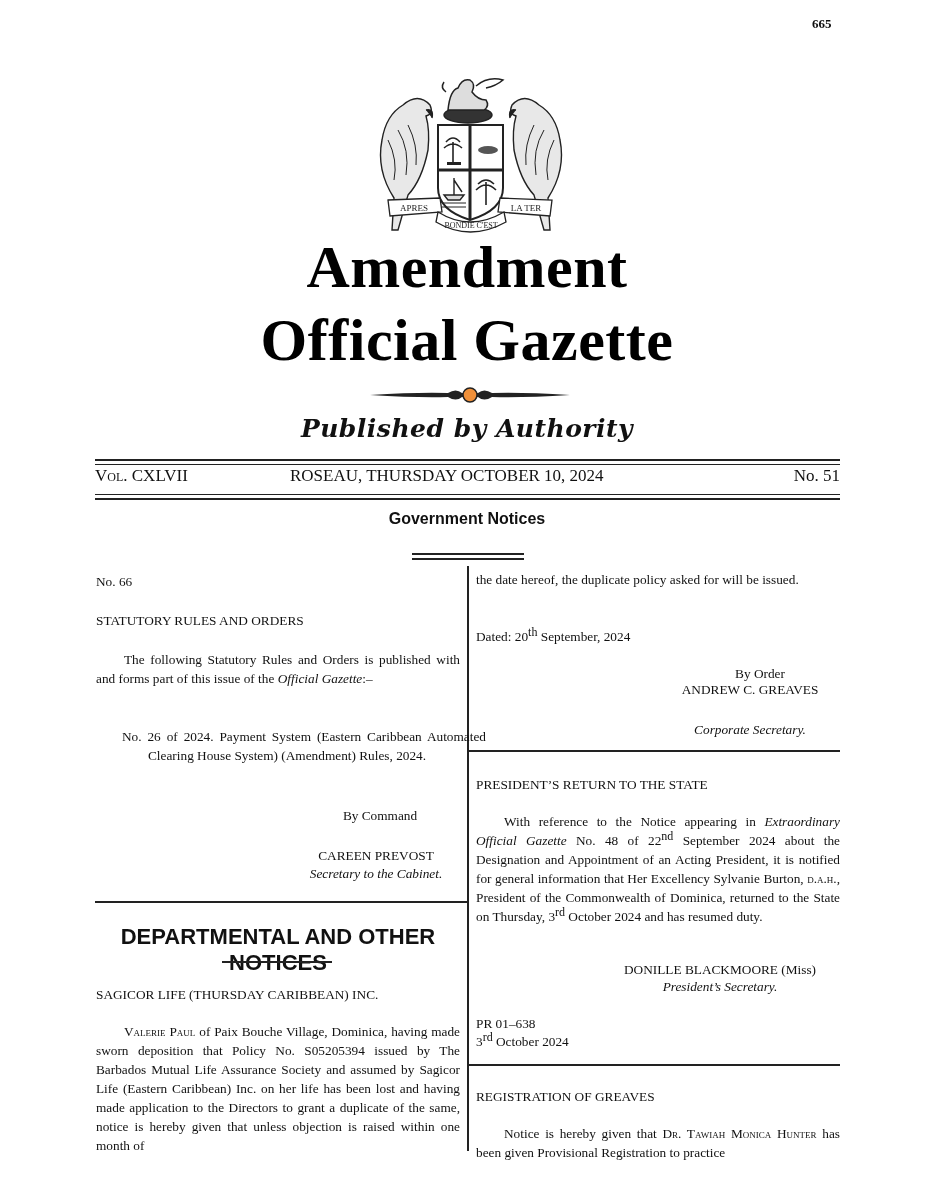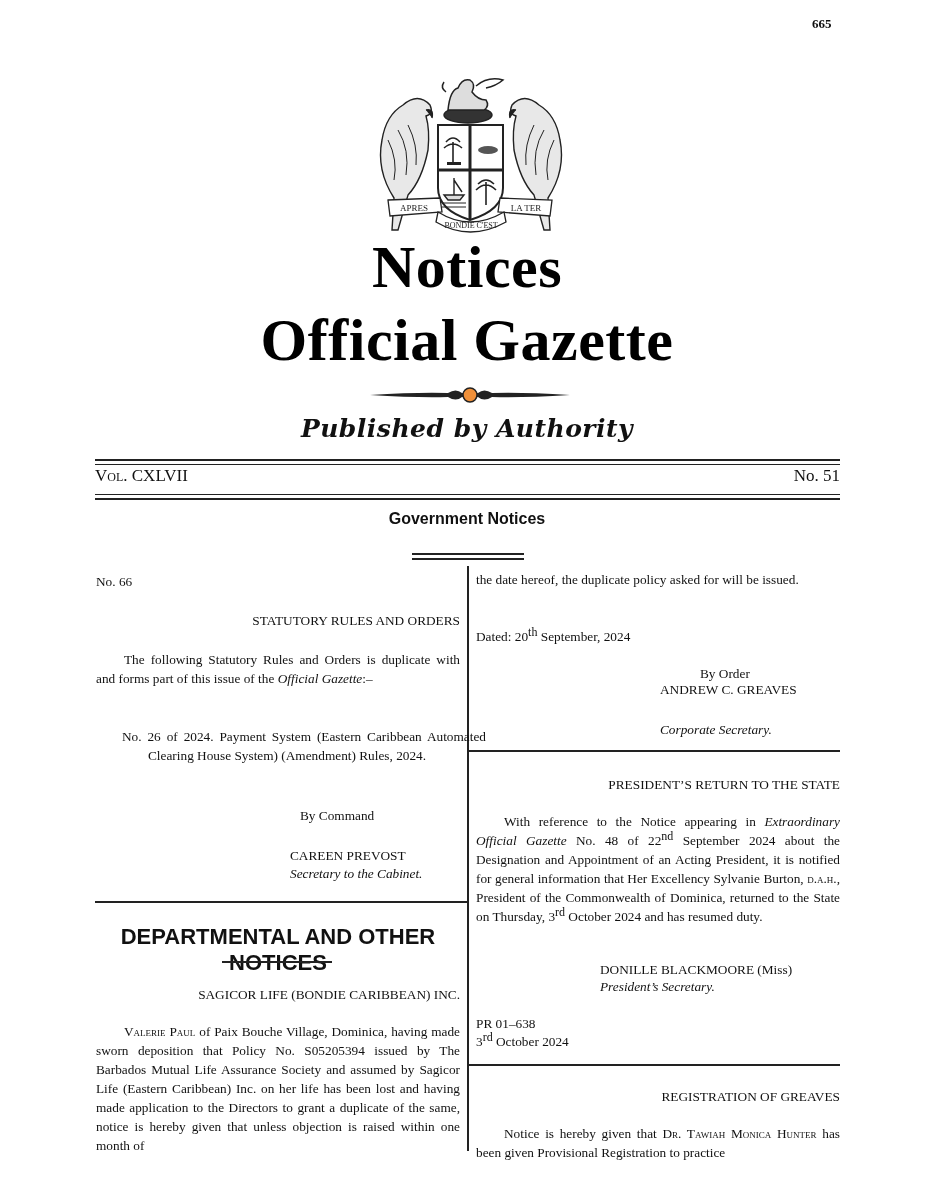--- a/index.html
+++ b/index.html
@@ -11,22 +11,22 @@
   .title1 { top: 232px; font-size: 60px; line-height: 70px; }
   .title2 { top: 305px; font-size: 60px; line-height: 70px; }
   .ornament { left: 368px; top: 382px; width: 204px; height: 26px; }
   .authority { left: 0; width: 934px; top: 414px; text-align: center; font-family: "DejaVu Serif", serif; font-weight: bold; font-size: 25px; font-style: italic; letter-spacing: 0.5px; }
   .rule { background: #222; height: 2px; }
   .hdr-row { left: 95px; width: 745px; top: 466px; height: 24px; font-size: 17px; }
   .hdr-row span { position: absolute; top: 0; }
   .sc { font-variant: small-caps; }
   .gov-notices { left: 0; width: 934px; top: 510px; text-align: center; font-family: "Liberation Sans", sans-serif; font-weight: bold; font-size: 16px; }
   .col { font-size: 13.3px; line-height: 19px; text-align: justify; }
-  .center { text-align: right; }
-  .right-block { text-align: left; }
+  .center { text-align: left; }
+  .right-block { text-align: center; }
   .i { font-style: italic; }
   .vline { background: #222; width: 2px; }
   .hline { background: #222; height: 2px; }
   .dept-hdr { font-family: "Liberation Sans", sans-serif; font-weight: bold; font-size: 22px; text-align: center; }
   sup { font-size: 12px; line-height: 0; }
 </style>
 </head>
 <body>
 
 <div class="abs page-num">665</div>
@@ -71,59 +71,60 @@
   <g fill="#fff" stroke="#222" stroke-width="1.3">
     <path d="M30 130 L82 128 L84 142 L32 146 Z"></path>
     <path d="M142 128 L194 130 L192 146 L140 142 Z"></path>
     <path d="M80 142 Q112 162 146 142 L148 152 Q112 172 78 152 Z"></path>
   </g>
   <text x="56" y="141" font-size="9" text-anchor="middle" font-family="Liberation Serif, serif" fill="#222">APRES</text>
   <text x="168" y="141" font-size="9" text-anchor="middle" font-family="Liberation Serif, serif" fill="#222">LA TER</text>
   <text x="113" y="158" font-size="8" text-anchor="middle" font-family="Liberation Serif, serif" fill="#222">BONDIE C'EST</text>
 </svg>
 
-<div class="abs title title1">Notices</div>
+<div class="abs title title1">Amendment</div>
 <div class="abs title title2">Official Gazette</div>
 
 <svg class="abs ornament" viewBox="0 0 204 26">
   <path d="M2 13 Q50 10 80 11 Q88 6 94 11 L110 11 Q116 6 124 11 Q154 10 202 13 Q154 16 124 15 Q116 20 110 15 L94 15 Q88 20 80 15 Q50 16 2 13 Z" fill="#222"></path>
   <circle cx="102" cy="13" r="7" fill="#f0903a" stroke="#222" stroke-width="1.5"></circle>
 </svg>
 
 <div class="abs authority">Published by Authority</div>
 
 <div class="abs rule" style="left:95px; width:745px; top:459px;"></div>
 <div class="abs rule" style="left:95px; width:745px; top:464px; height:1px;"></div>
 
 <div class="abs hdr-row">
   <span class="sc" style="left:0;">Vol. CXLVII</span>
+  <span style="left:195px;">ROSEAU, THURSDAY OCTOBER 10, 2024</span>
   <span style="right:0;">No. 51</span>
 </div>
 
 <div class="abs rule" style="left:95px; width:745px; top:494px; height:1px;"></div>
 <div class="abs rule" style="left:95px; width:745px; top:498px;"></div>
 
 <div class="abs gov-notices">Government Notices</div>
 <div class="abs rule" style="left:412px; width:112px; top:553px;"></div>
 <div class="abs rule" style="left:412px; width:112px; top:558px;"></div>
 
 <div class="abs vline" style="left:467px; top:566px; height:585px;"></div>
 
 <div class="abs col" style="left:96px; top:572px; width:364px;">No. 66</div>
 <div class="abs col center" style="left:96px; top:611px; width:364px;">STATUTORY  RULES AND ORDERS</div>
-<div class="abs col" style="left:96px; top:650px; width:364px; text-indent:28px;"><span>The following Statutory Rules and Orders is duplicate with and forms part of this issue of the </span><span class="i">Official Gazette</span><span>:–</span></div>
+<div class="abs col" style="left:96px; top:650px; width:364px; text-indent:28px;"><span>The following Statutory Rules and Orders is published with and forms part of this issue of the </span><span class="i">Official Gazette</span><span>:–</span></div>
 <div class="abs col" style="left:122px; top:727px; width:338px; padding-left:26px; text-indent:-26px; box-sizing:border-box; width:364px; left:122px;">No. 26 of 2024. Payment System (Eastern Caribbean Automated Clearing House System) (Amendment) Rules, 2024.</div>
 <div class="abs col right-block" style="left:300px; top:806px; width:160px;">By Command</div>
 <div class="abs col right-block" style="left:290px; top:846px; width:172px;">CAREEN PREVOST</div>
 <div class="abs col right-block i" style="left:290px; top:864px; width:172px;">Secretary to the Cabinet.</div>
 
 <div class="abs hline" style="left:95px; width:372px; top:901px;"></div>
 <div class="abs dept-hdr" style="left:96px; top:924px; width:364px;">DEPARTMENTAL AND OTHER NOTICES</div>
 <div class="abs hline" style="left:222px; width:110px; top:961px; height:1.5px;"></div>
-<div class="abs col center" style="left:96px; top:985px; width:364px;">SAGICOR LIFE (BONDIE CARIBBEAN) INC.</div>
+<div class="abs col center" style="left:96px; top:985px; width:364px;">SAGICOR LIFE (THURSDAY CARIBBEAN) INC.</div>
 <div class="abs col" style="left:96px; top:1022px; width:364px; text-indent:28px;"><span class="sc">Valerie Paul</span><span> of Paix Bouche Village, Dominica, having made sworn deposition that Policy No. S05205394 issued by The Barbados Mutual Life Assurance Society and assumed by Sagicor Life (Eastern Caribbean) Inc. on her life has been lost and having made application to the Directors to grant a duplicate of the same, notice is hereby given that unless objection is raised within one month of</span></div>
 
 <div class="abs col" style="left:476px; top:570px; width:364px;">the date hereof, the duplicate policy asked for will be issued.</div>
 <div class="abs col" style="left:476px; top:627px; width:364px;"><span>Dated: 20</span><sup>th</sup><span> September, 2024</span></div>
 <div class="abs col right-block" style="left:700px; top:664px; width:120px;">By Order</div>
 <div class="abs col right-block" style="left:660px; top:680px; width:180px;">ANDREW C. GREAVES</div>
 <div class="abs col right-block i" style="left:660px; top:720px; width:180px;">Corporate Secretary.</div>
 
 <div class="abs hline" style="left:467px; width:373px; top:750px;"></div>
 <div class="abs col center" style="left:476px; top:775px; width:364px;">PRESIDENT’S RETURN TO THE STATE</div>

